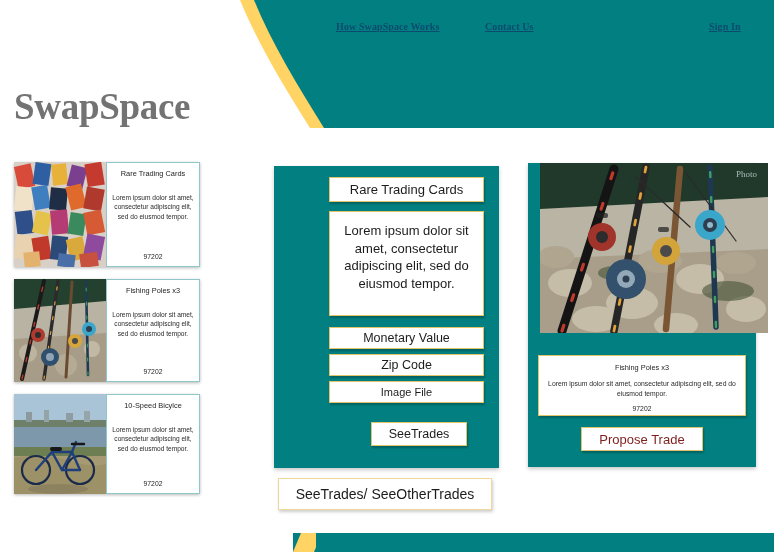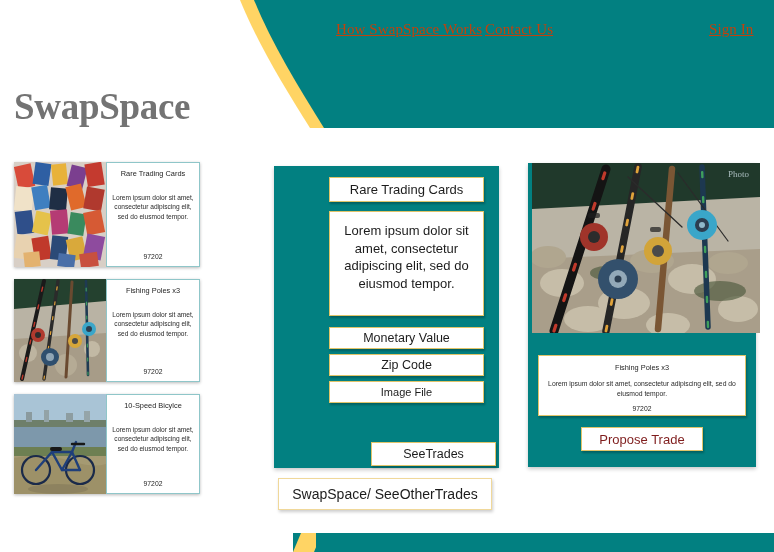--- a/index.html
+++ b/index.html
@@ -30,23 +30,23 @@
   #nav {
     position: absolute;
     left: 0; top: 0;
     width: 774px;
     height: 56px;
   }
   .nav-link {
     position: absolute;
     top: 21px;
     font-family: "Liberation Serif", "DejaVu Serif", serif;
-    font-weight: normal;
-    font-size: 15px;
-    color: #c2410c;
+    font-weight: bold;
+    font-size: 10px;
+    color: #0c4a6e;
     letter-spacing: 0.1px;
     white-space: nowrap;
     cursor: pointer;
   }
   #nav-how { left: 336px; }
   #nav-contact { left: 485px; }
   #nav-signin { left: 709px; }
 
   #brand {
     position: absolute;
@@ -157,22 +157,22 @@
     left: 55px; top: 188px;
     width: 155px; height: 22px;
     font-size: 12.5px;
   }
   #field-image {
     left: 55px; top: 215px;
     width: 155px; height: 22px;
     font-size: 11px;
   }
   #btn-see-trades {
-    left: 97px; top: 276px;
-    width: 125px; height: 24px;
+    left: 97px; top: 256px;
+    width: 96px; height: 24px;
     font-size: 12.5px;
   }
 
   #btn-add-new {
     position: absolute;
     left: 278px;
     top: 478px;
     width: 214px;
     height: 32px;
     background: #ffffff;
@@ -192,21 +192,21 @@
     position: absolute;
     left: 528px;
     top: 163px;
     width: 228px;
     height: 304px;
     background: #028081;
     box-shadow: 0 2px 4px rgba(0,0,0,0.22);
   }
   #right-photo {
     position: absolute;
-    left: 4px; top: 0;
+    left: 12px; top: 0;
     width: 228px;
     height: 190px;
     overflow: hidden;
   }
   #right-photo svg { display: block; }
   #right-info {
     position: absolute;
     left: 10px; top: 192px;
     width: 208px;
     height: 61px;
@@ -396,21 +396,21 @@
   <div class="field" id="field-title">Rare Trading Cards</div>
   <div class="field" id="field-desc">
     <div class="desc-inner">Lorem ipsum dolor sit amet, consectetur adipiscing elit, sed do eiusmod tempor.</div>
   </div>
   <div class="field" id="field-zip">Zip Code</div>
   <div class="field" id="field-monetary">Monetary Value</div>
   <div class="field" id="field-image">Image File</div>
   <div class="field" id="btn-see-trades">SeeTrades</div>
 </div>
 
-<div id="btn-add-new">SwapSpace/ SeeOtherTrades</div>
+<div id="btn-add-new">SeeTrades/ SeeOtherTrades</div>
 
 <div id="right-panel">
   <div id="right-photo">
     <svg width="228" height="170" viewBox="0 0 228 170">
       <rect width="228" height="170" fill="#93a0a8"></rect>
       <rect width="228" height="58" fill="#20392b"></rect>
       <path d="M0 46 L228 34 L228 92 L0 104 Z" fill="#bab4a5"></path>
       <path d="M0 96 L228 86 L228 170 L0 170 Z" fill="#a99e8a"></path>
       <g fill="#c6bda8">
         <ellipse cx="30" cy="120" rx="22" ry="14"></ellipse>

